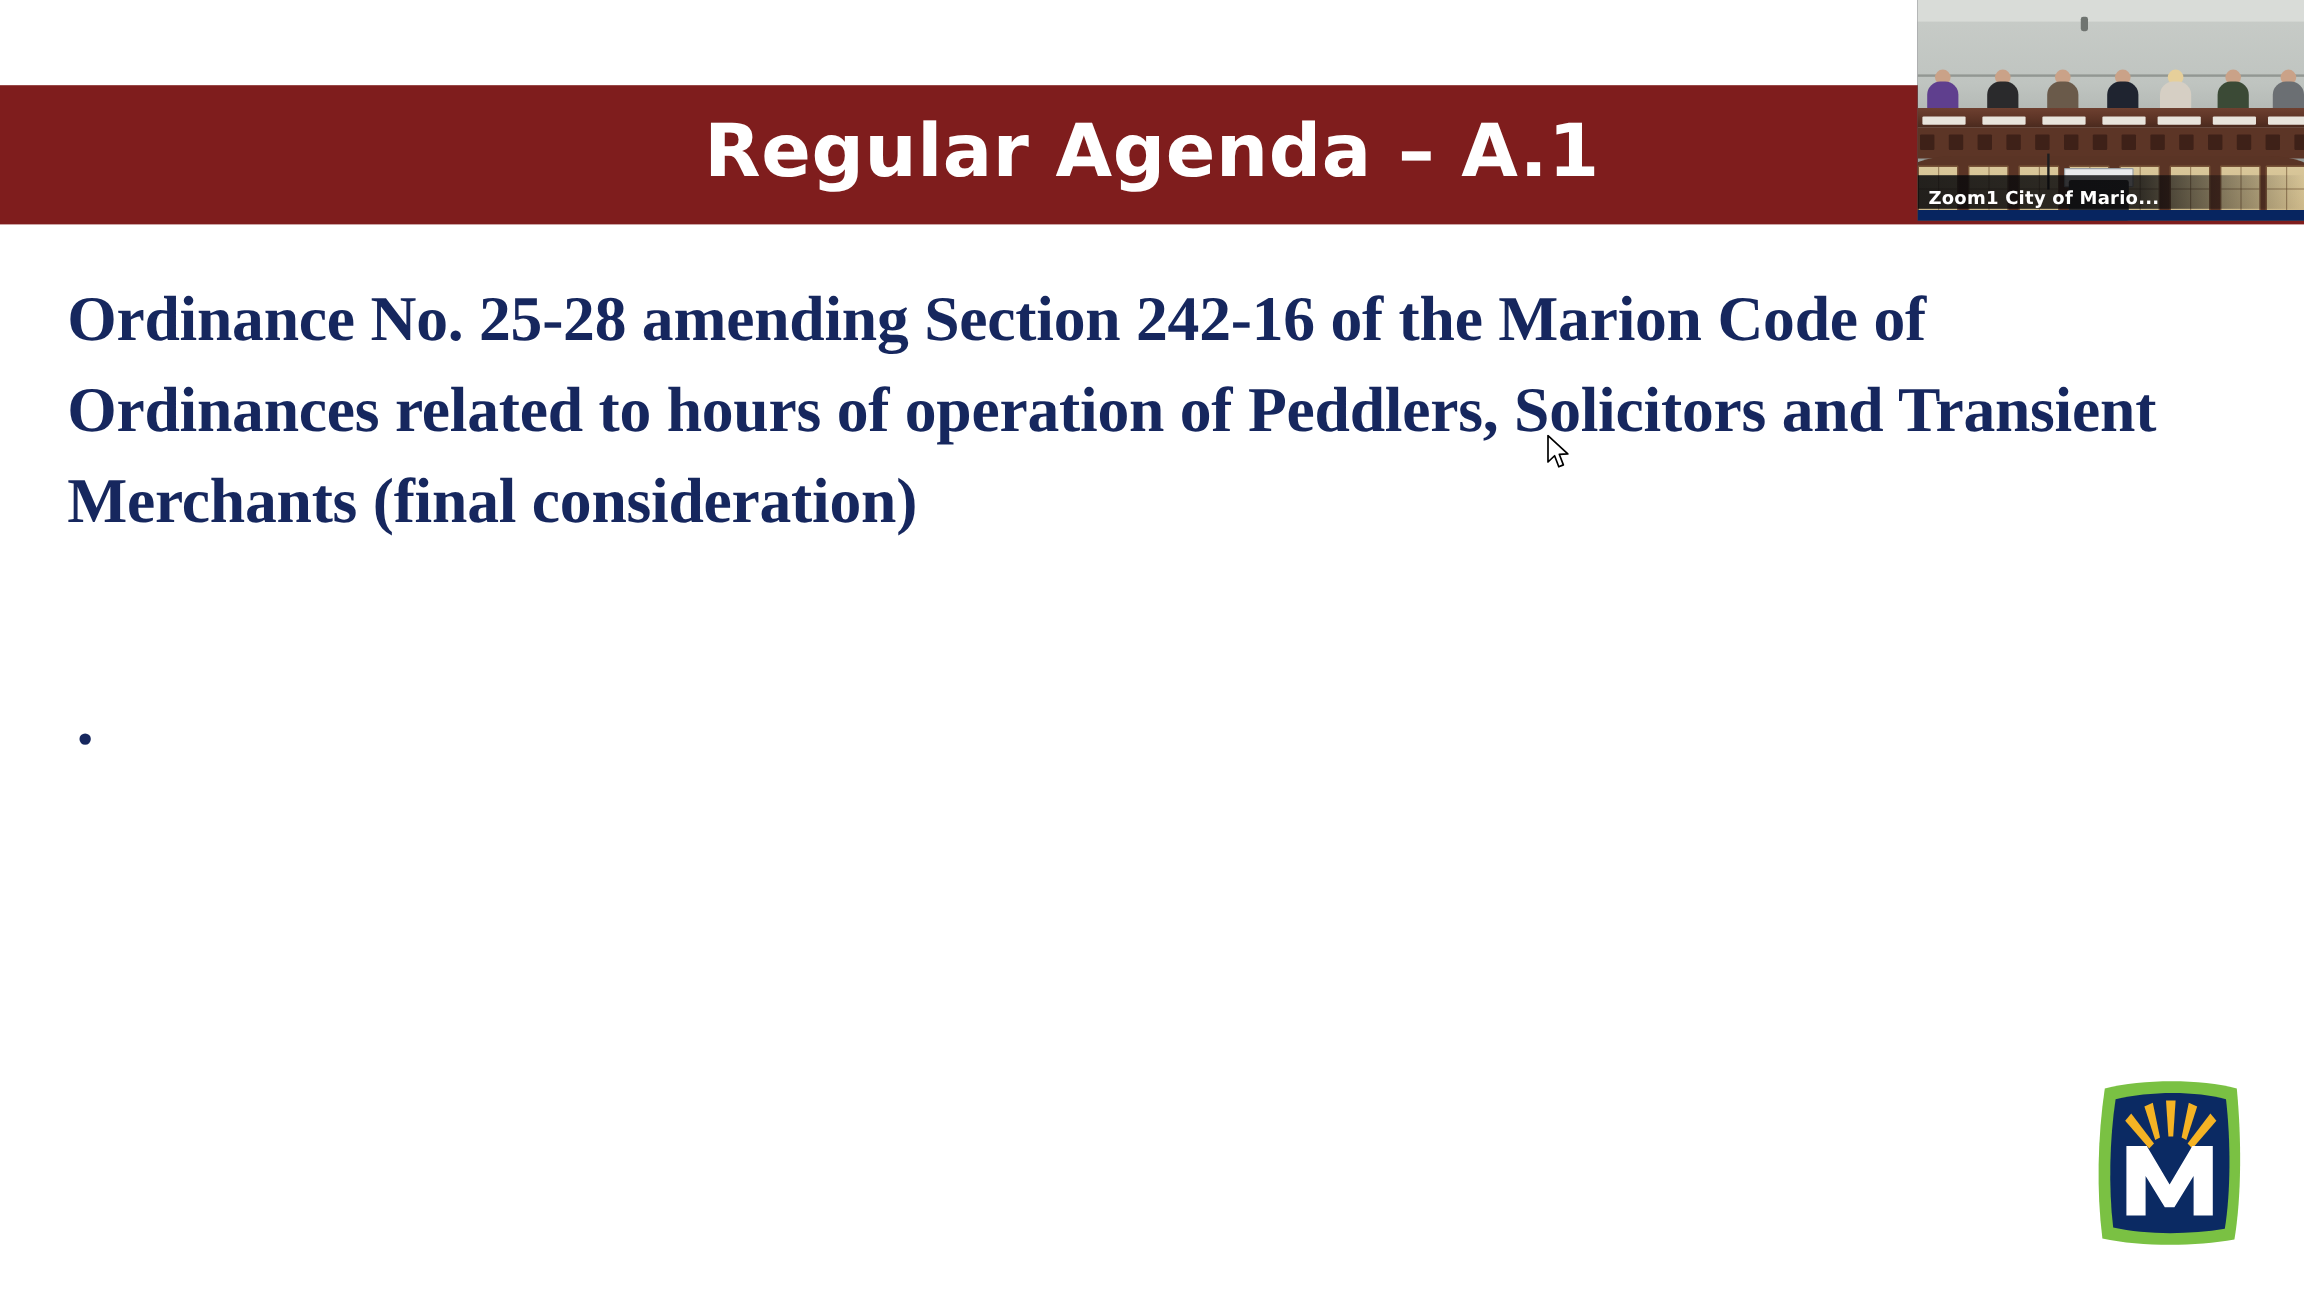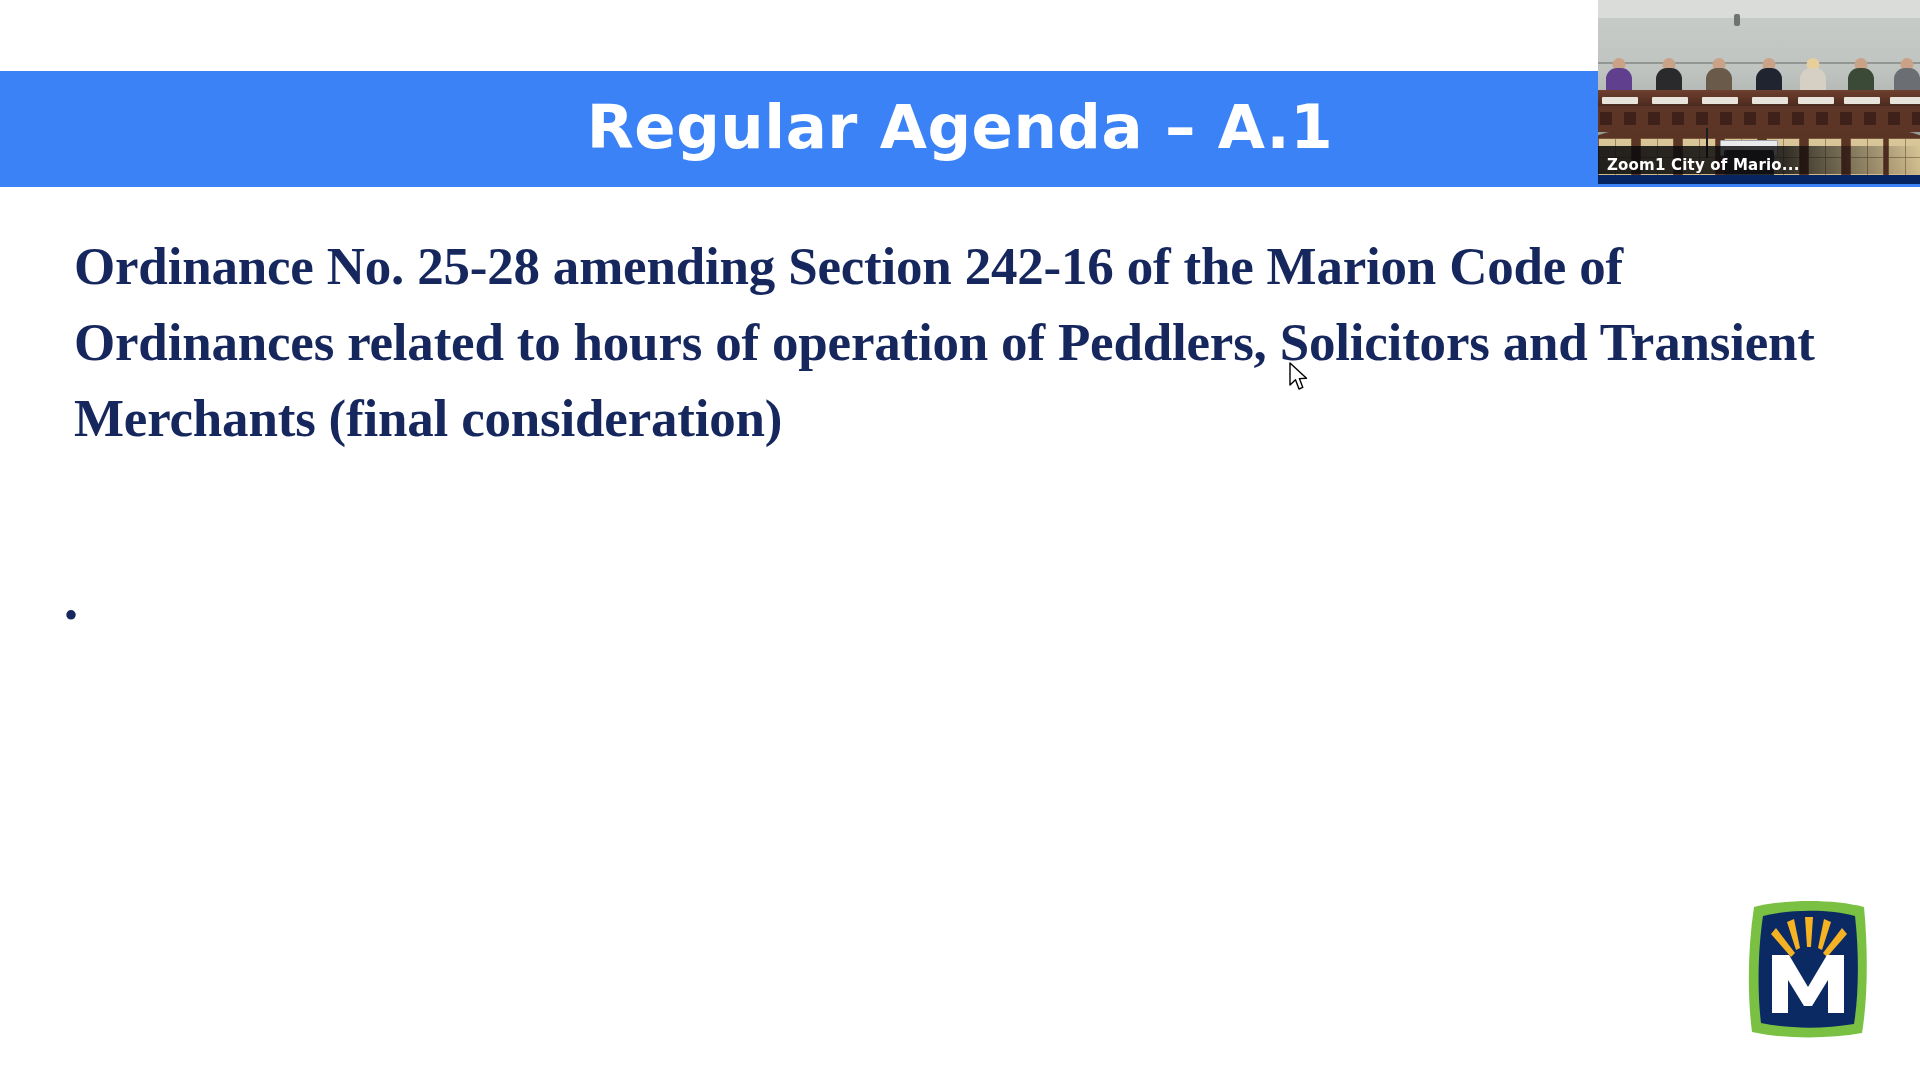--- a/index.html
+++ b/index.html
@@ -25,21 +25,21 @@
     overflow: hidden;
   }
 
   
   #title-banner {
     position: absolute;
     left: 0;
     top: 71px;
     width: 1920px;
     height: 116px;
-    background: #3b82f6;
+    background: #7f1d1d;
     z-index: 2;
   }
   #slide-title {
     position: absolute;
     left: 0;
     top: 0;
     width: 1920px;
     height: 116px;
     line-height: 112px;
     text-align: center;
@@ -47,21 +47,21 @@
     font-family: "DejaVu Sans", sans-serif;
     font-weight: bold;
     font-size: 61px;
     letter-spacing: 0.5px;
     white-space: nowrap;
   }
 
   
   #heading-block {
     position: absolute;
-    left: 74px;
+    left: 56px;
     top: 228px;
     width: 1800px;
     z-index: 3;
   }
   #heading-text {
     color: #16275e;
     font-family: "Liberation Serif", serif;
     font-weight: bold;
     font-size: 53px;
     line-height: 76px;

